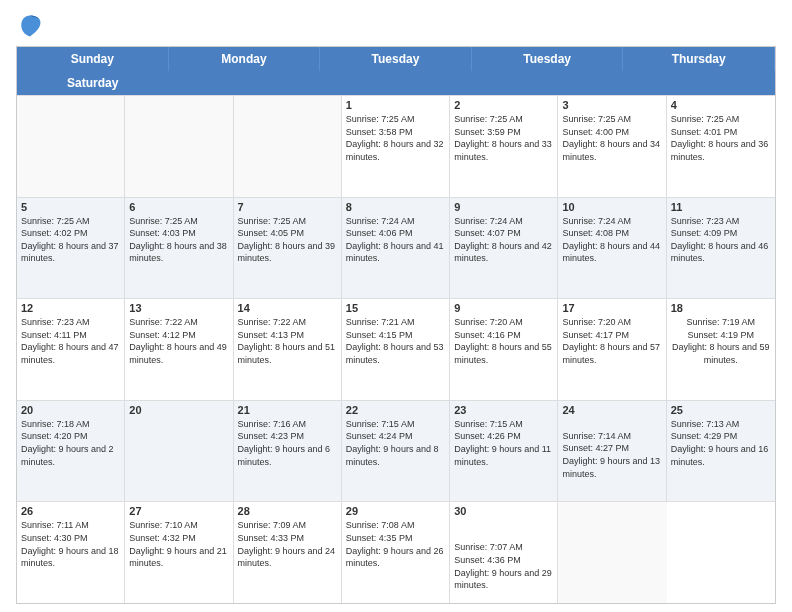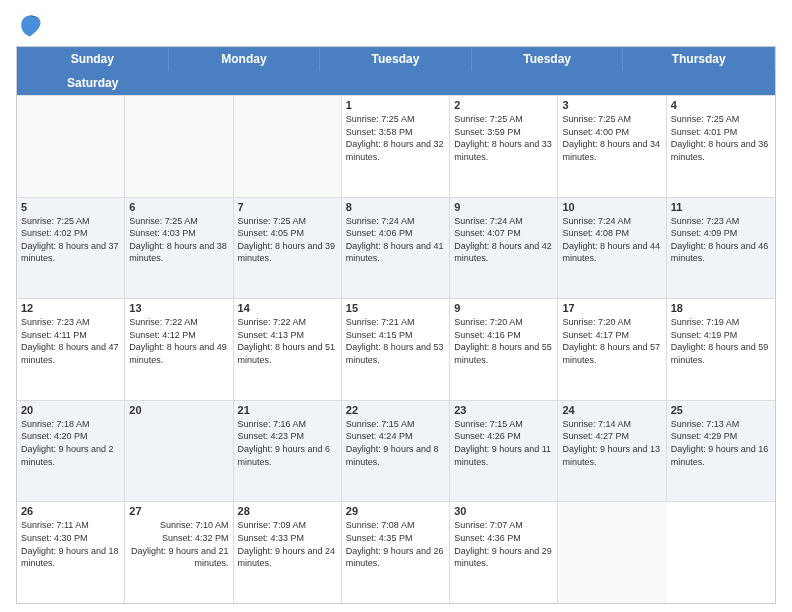--- a/index.html
+++ b/index.html
@@ -250,21 +250,21 @@
 Daylight: 8 hours and 55 minutes.</div>
           </div>
           <div class="cal-cell">
             <div class="day-num">17</div>
             <div class="cell-text" style="white-space: pre-line;">Sunrise: 7:20 AM
 Sunset: 4:17 PM
 Daylight: 8 hours and 57 minutes.</div>
           </div>
           <div class="cal-cell">
             <div class="day-num">18</div>
-            <div class="cell-text" style="white-space: pre-line;">Sunrise: 7:19 AM
+            <div class="cell-text" style="white-space: pre-line; text-align: center;">Sunrise: 7:19 AM
 Sunset: 4:19 PM
 Daylight: 8 hours and 59 minutes.</div>
           </div>
         </div>
         <div class="cal-week">
           <div class="cal-cell alt-row">
             <div class="day-num">20</div>
             <div class="cell-text" style="white-space: pre-line;">Sunrise: 7:18 AM
 Sunset: 4:20 PM
 Daylight: 9 hours and 2 minutes.</div>
@@ -285,59 +285,59 @@
 Daylight: 9 hours and 8 minutes.</div>
           </div>
           <div class="cal-cell alt-row">
             <div class="day-num">23</div>
             <div class="cell-text" style="white-space: pre-line;">Sunrise: 7:15 AM
 Sunset: 4:26 PM
 Daylight: 9 hours and 11 minutes.</div>
           </div>
           <div class="cal-cell alt-row">
             <div class="day-num">24</div>
-            <div class="cell-text" style="white-space: pre-line;">Sunrise: 7:14 AM
+            <div class="cell-text" style="white-space: pre-line; margin-top: 12px;">Sunrise: 7:14 AM
 Sunset: 4:27 PM
 Daylight: 9 hours and 13 minutes.</div>
           </div>
           <div class="cal-cell alt-row">
             <div class="day-num">25</div>
             <div class="cell-text" style="white-space: pre-line;">Sunrise: 7:13 AM
 Sunset: 4:29 PM
 Daylight: 9 hours and 16 minutes.</div>
           </div>
         </div>
         <div class="cal-week">
           <div class="cal-cell">
             <div class="day-num">26</div>
             <div class="cell-text" style="white-space: pre-line;">Sunrise: 7:11 AM
 Sunset: 4:30 PM
 Daylight: 9 hours and 18 minutes.</div>
           </div>
           <div class="cal-cell">
             <div class="day-num">27</div>
-            <div class="cell-text" style="white-space: pre-line; text-align: right;">Sunrise: 7:10 AM
+            <div class="cell-text" style="white-space: pre-line;">Sunrise: 7:10 AM
 Sunset: 4:32 PM
 Daylight: 9 hours and 21 minutes.</div>
           </div>
           <div class="cal-cell">
             <div class="day-num">28</div>
             <div class="cell-text" style="white-space: pre-line;">Sunrise: 7:09 AM
 Sunset: 4:33 PM
 Daylight: 9 hours and 24 minutes.</div>
           </div>
           <div class="cal-cell">
             <div class="day-num">29</div>
             <div class="cell-text" style="white-space: pre-line;">Sunrise: 7:08 AM
 Sunset: 4:35 PM
 Daylight: 9 hours and 26 minutes.</div>
           </div>
           <div class="cal-cell">
             <div class="day-num">30</div>
-            <div class="cell-text" style="white-space: pre-line;">Sunrise: 7:07 AM
+            <div class="cell-text" style="white-space: pre-line; margin-top: 22px;">Sunrise: 7:07 AM
 Sunset: 4:36 PM
 Daylight: 9 hours and 29 minutes.</div>
           </div>
           <div class="cal-cell empty"></div>
         </div>
       </div>
   </div>
 </div>
 
 </body></html>

